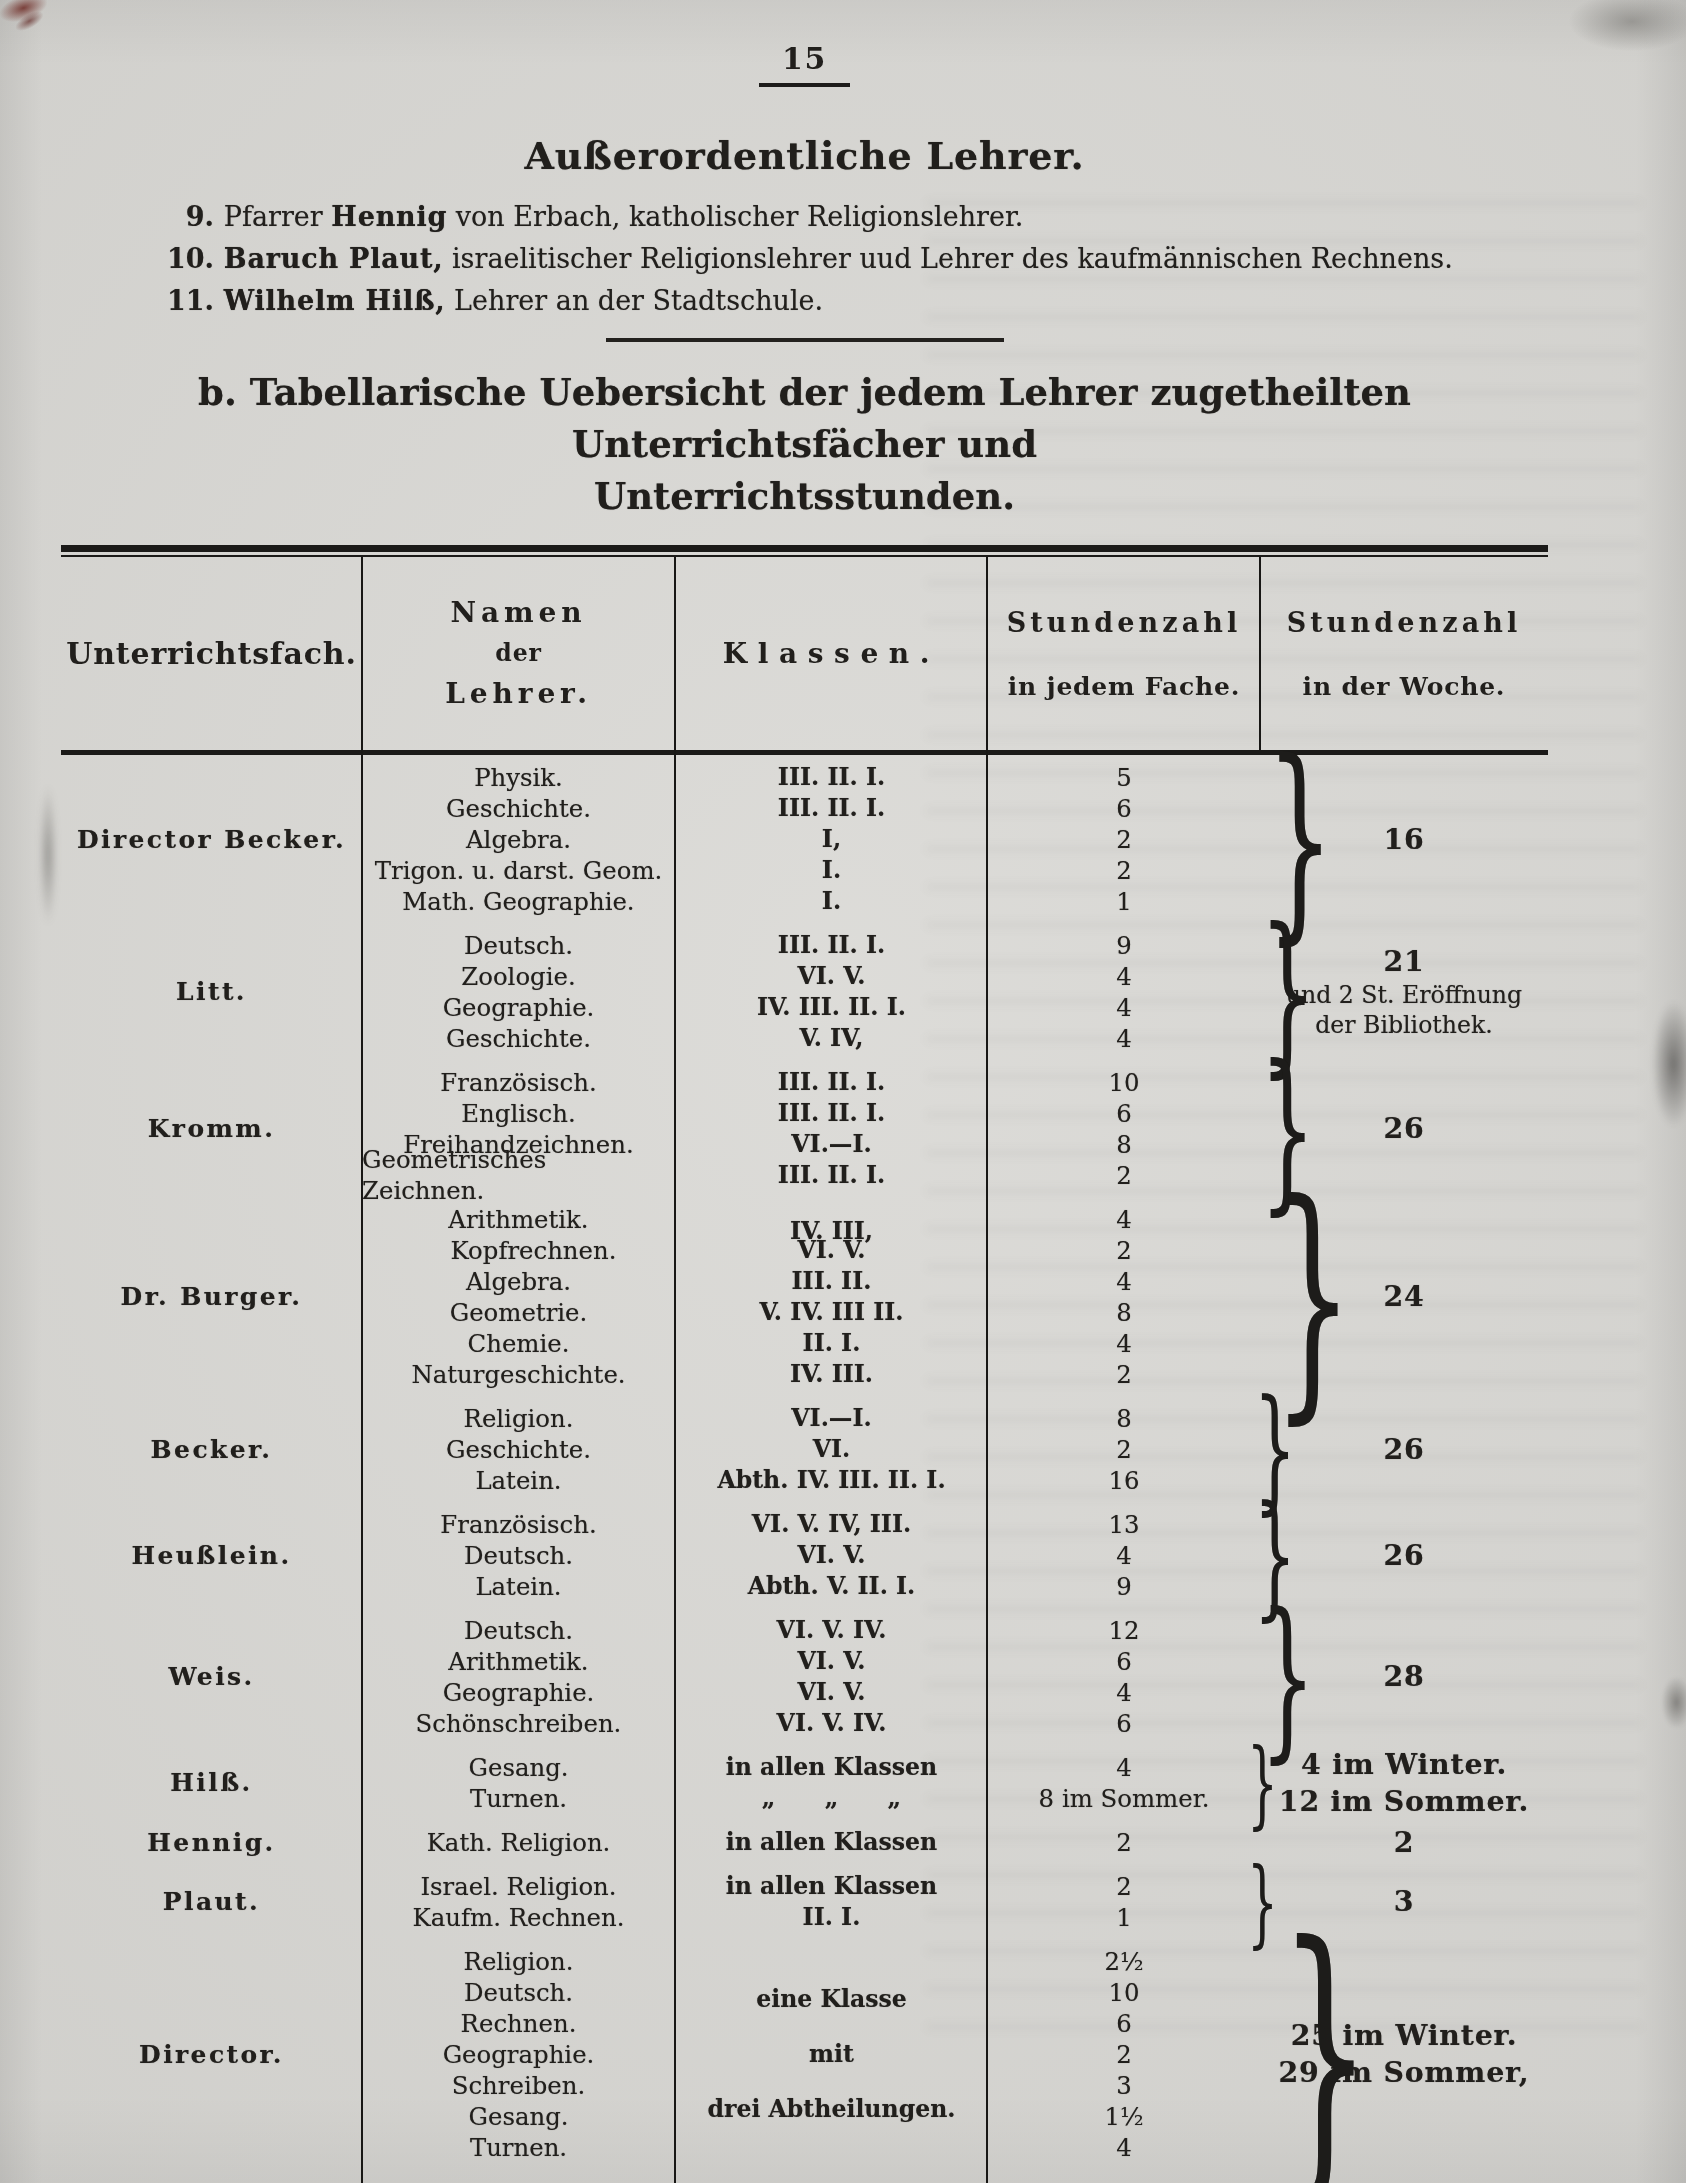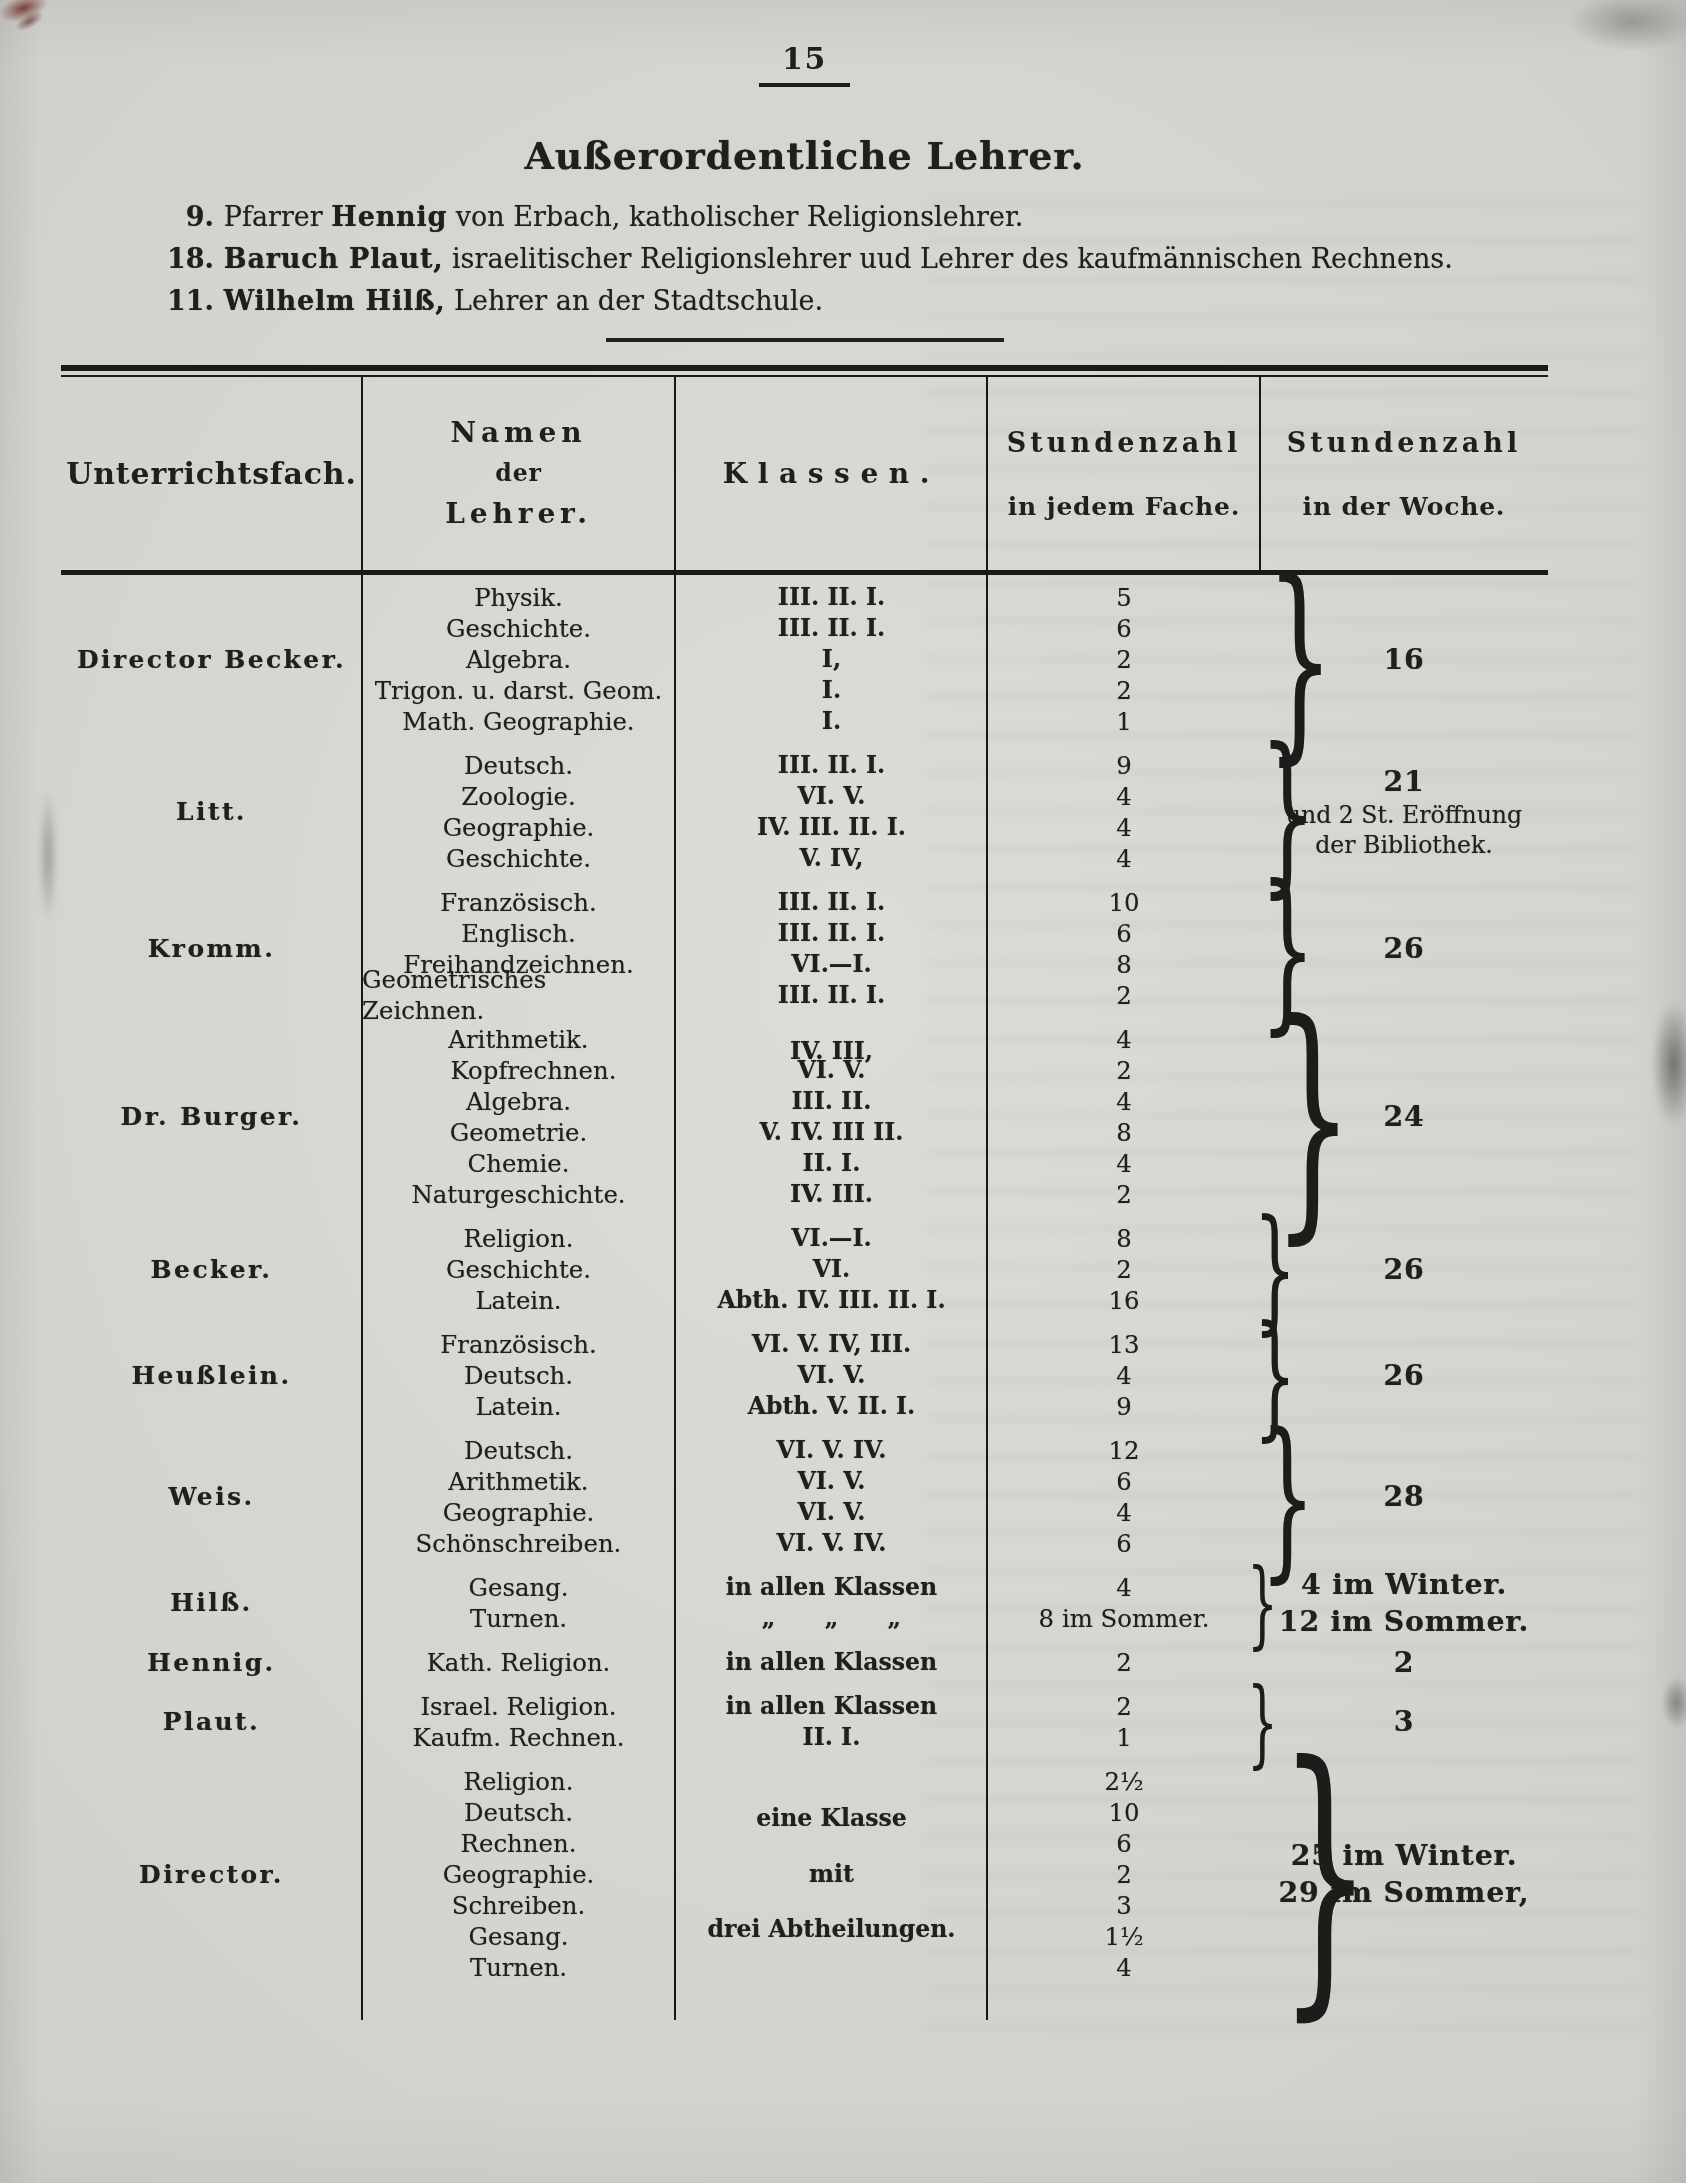--- a/index.html
+++ b/index.html
@@ -98,31 +98,35 @@
   </div>
 
   <div class="heading">Außerordentliche Lehrer.</div>
 
   <div class="list">
     <div class="list-item">
       <span class="list-num">9.</span>
       <span><span>Pfarrer </span><span class="list-bold">Hennig</span><span> von Erbach, katholischer Religionslehrer.</span></span>
     </div>
     <div class="list-item">
-      <span class="list-num">18.</span>
+      <span class="list-num">10.</span>
       <span><span></span><span class="list-bold">Baruch Plaut,</span><span> israelitischer Religionslehrer uud Lehrer des kaufmännischen Rechnens.</span></span>
     </div>
     <div class="list-item">
       <span class="list-num">11.</span>
       <span><span></span><span class="list-bold">Wilhelm Hilß,</span><span> Lehrer an der Stadtschule.</span></span>
     </div>
   </div>
 
   <div class="mid-rule"></div>
 
+  <div class="section-heading">
+    <span class="line">b. Tabellarische Uebersicht der jedem Lehrer zugetheilten Unterrichtsfächer und</span>
+    <span class="line">Unterrichtsstunden.</span>
+  </div>
 
   <div class="table">
     <div class="rl1"></div>
     <div class="rl2"></div>
 
     <div class="vline vl1"></div>
     <div class="vline vl2"></div>
     <div class="vline vl3"></div>
     <div class="hline-45"></div>
 

